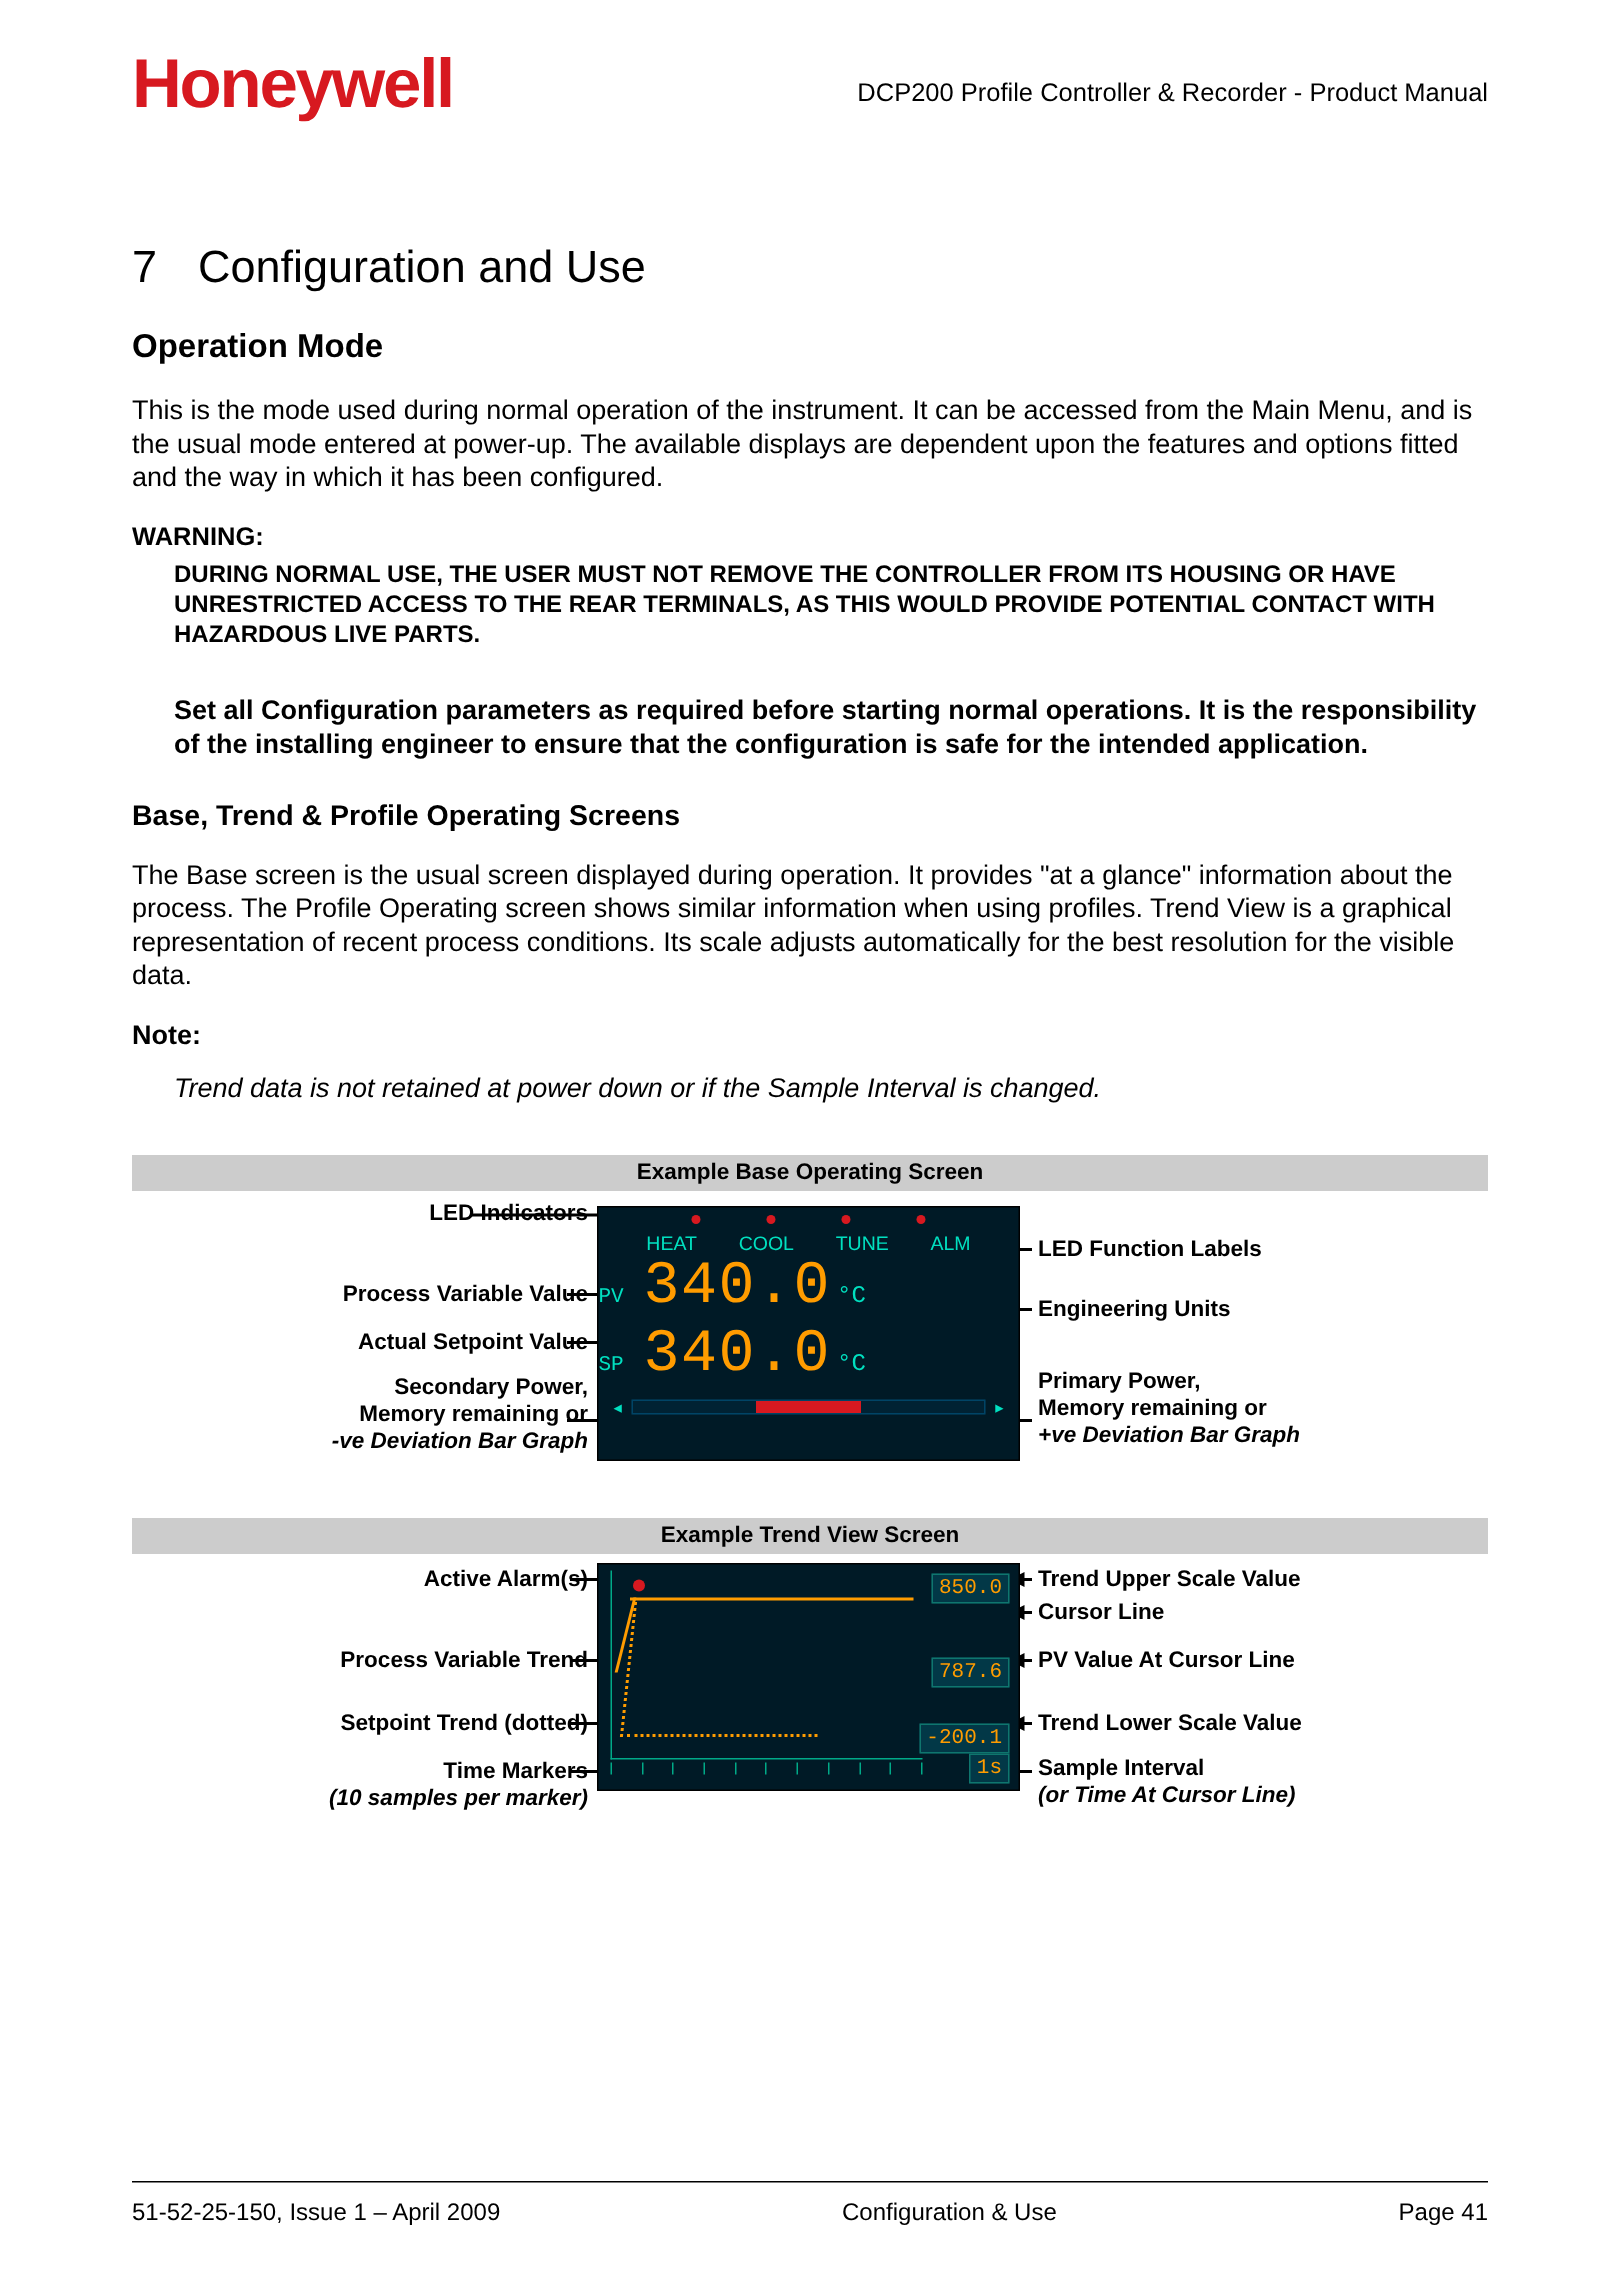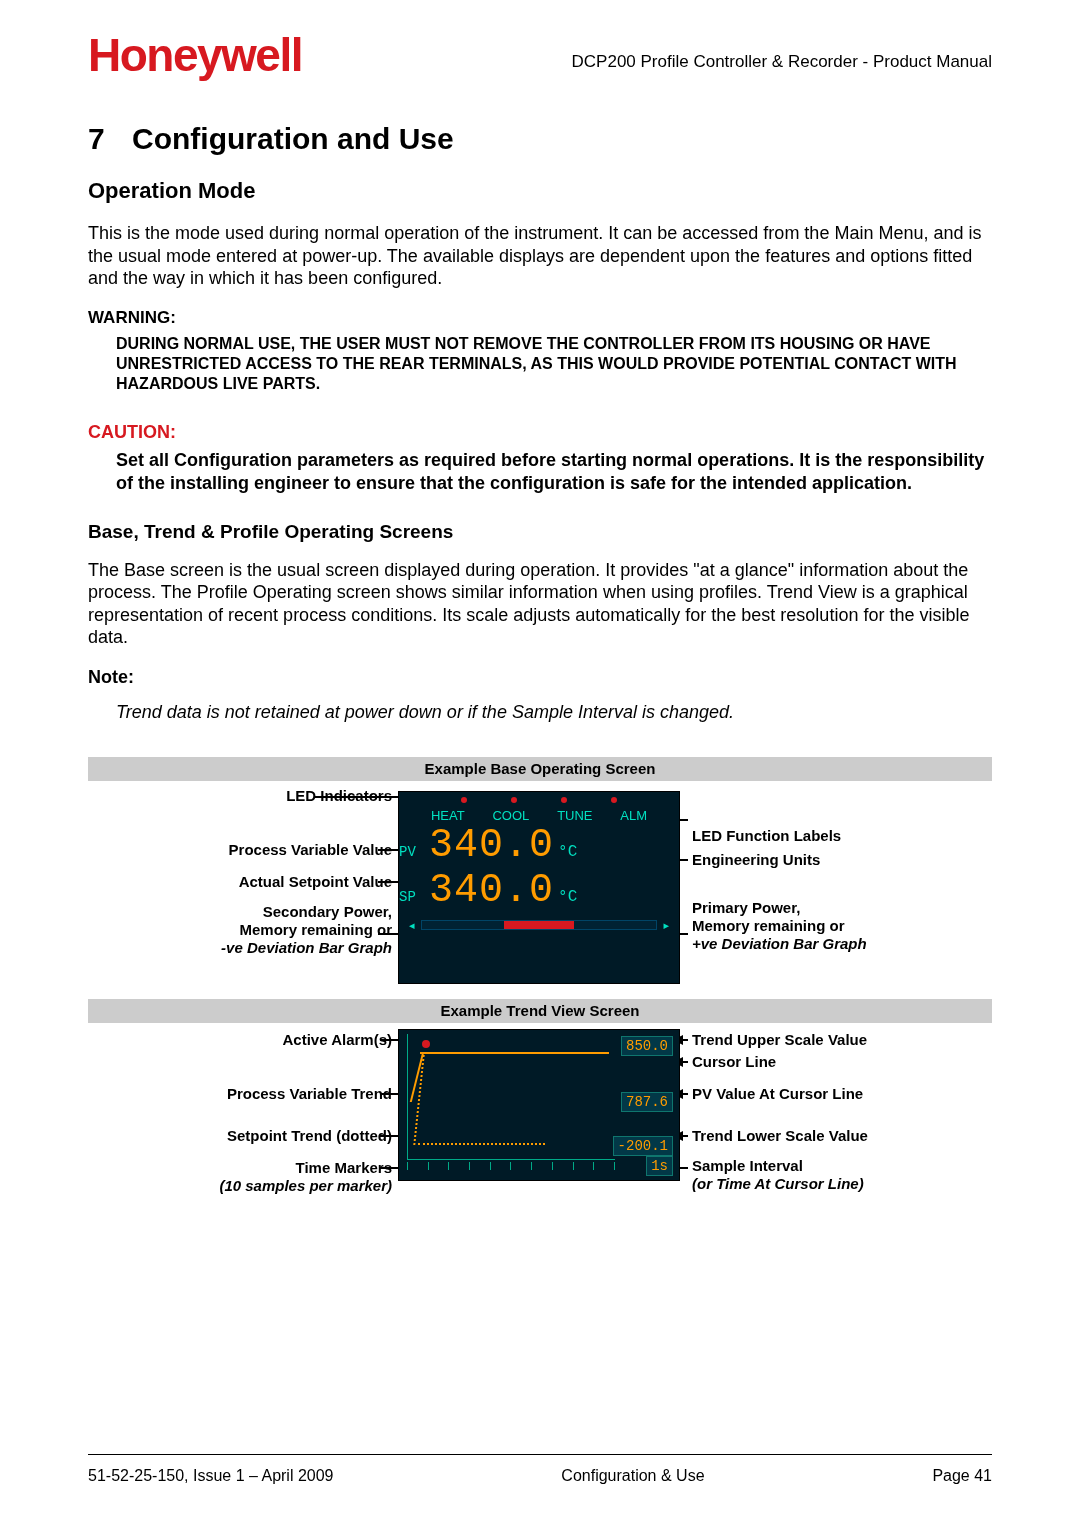--- a/index.html
+++ b/index.html
@@ -24,22 +24,23 @@
   }
   .header-subtitle {
     position: absolute;
     top: 52px;
     right: 88px;
     font-size: 17px;
     color: #000;
   }
   h1.sect {
     font-size: 30px;
-    font-weight: 700;
+    font-weight: 400;
     margin-bottom: 22px;
+    margin-top: 40px;
   }
   h1.sect .num { display: inline-block; width: 44px; }
   h2.sub {
     font-size: 22px;
     font-weight: 700;
     margin-bottom: 18px;
   }
   p.body {
     font-size: 18px;
     line-height: 1.25;
@@ -100,21 +101,21 @@
   .diagram-wrap {
     position: relative;
     height: 200px;
     margin-bottom: 14px;
   }
   .diagram-wrap.trend { height: 185px; }
 
   .screen1 {
     position: absolute;
     left: 310px; top: 6px;
-    width: 282px; height: 193px;
+    width: 282px; height: 170px;
     background: #001a26;
     border: 1px solid #000;
   }
   .screen1 .led-row {
     height: 16px;
     display: flex; justify-content: space-around; align-items: center;
     padding: 0 40px;
   }
   .screen1 .led-row .dot { width:6px; height:6px; border-radius:50%; background:#d71920; }
   .screen1 .fn-row {
@@ -233,21 +234,20 @@
   <h1 class="sect">
     <span class="num">7</span><span>Configuration and Use</span>
   </h1>
 
   <h2 class="sub">Operation Mode</h2>
   <p class="body">This is the mode used during normal operation of the instrument. It can be accessed from the Main Menu, and is the usual mode entered at power-up. The available displays are dependent upon the features and options fitted and the way in which it has been configured.</p>
 
   <div class="warn-label">WARNING:</div>
   <div class="warn-body">DURING NORMAL USE, THE USER MUST NOT REMOVE THE CONTROLLER FROM ITS HOUSING OR HAVE UNRESTRICTED ACCESS TO THE REAR TERMINALS, AS THIS WOULD PROVIDE POTENTIAL CONTACT WITH HAZARDOUS LIVE PARTS.</div>
 
-  <div class="caution-label">CAUTION:</div>
   <div class="caution-body">Set all Configuration parameters as required before starting normal operations. It is the responsibility of the installing engineer to ensure that the configuration is safe for the intended application.</div>
 
   <h3 class="sub2">Base, Trend &amp; Profile Operating Screens</h3>
   <p class="body">The Base screen is the usual screen displayed during operation. It provides "at a glance" information about the process. The Profile Operating screen shows similar information when using profiles. Trend View is a graphical representation of recent process conditions. Its scale adjusts automatically for the best resolution for the visible data.</p>
 
   <div class="note-label">Note:</div>
   <div class="note-body">Trend data is not retained at power down or if the Sample Interval is changed.</div>
 
   
   <div class="diagram-bar">Example Base Operating Screen</div>
@@ -255,21 +255,21 @@
 
     <div class="callout l" style="right:600px; top:2px;">LED Indicators</div>
     <div class="callout l" style="right:600px; top:56px;">Process Variable Value</div>
     <div class="callout l" style="right:600px; top:88px;">Actual Setpoint Value</div>
     <div class="callout l" style="right:600px; top:118px;">
       <span>Secondary Power,</span><br>
       <span>Memory remaining or</span><br>
       <span class="italic">-ve Deviation Bar Graph</span>
     </div>
 
-    <div class="callout r" style="left:604px; top:42px;">LED Function Labels</div>
+    <div class="callout r" style="left:604px; top:26px;">LED Function Labels</div>
     <div class="callout r" style="left:604px; top:66px;">Engineering Units</div>
     <div class="callout r" style="left:604px; top:114px;">
       <span>Primary Power,</span><br>
       <span>Memory remaining or</span><br>
       <span class="italic">+ve Deviation Bar Graph</span>
     </div>
 
     <div class="arrow rpt" style="left:226px; top:11px; width:110px;"></div>
     <div class="arrow rpt" style="left:290px; top:64px; width:34px;"></div>
     <div class="arrow rpt" style="left:290px; top:96px; width:34px;"></div>

